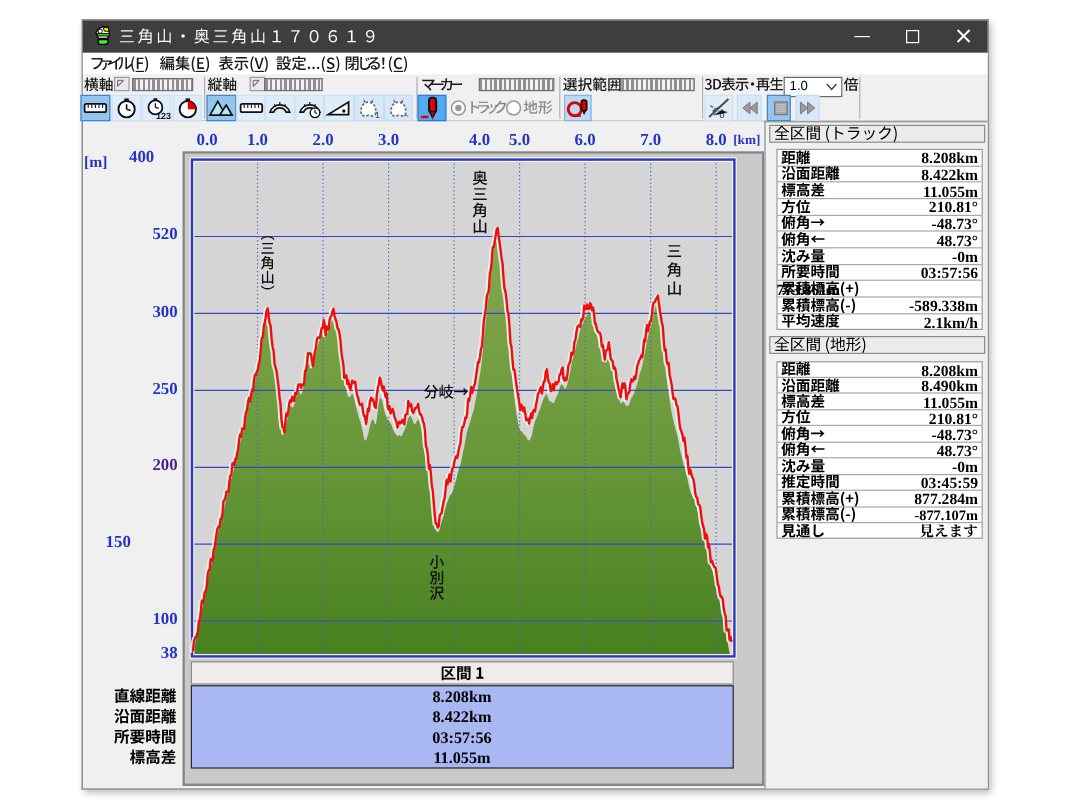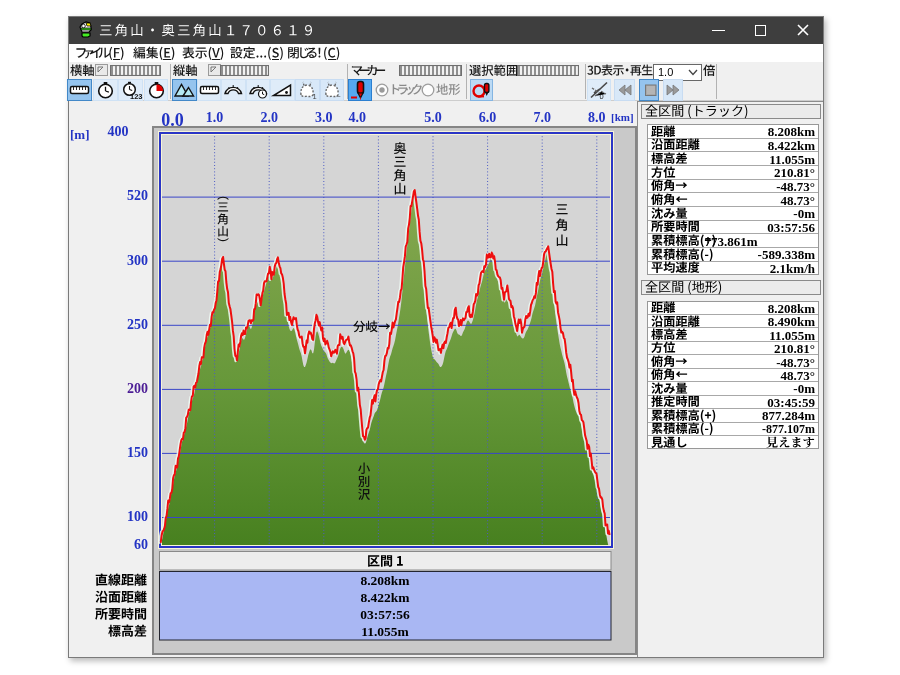--- a/index.html
+++ b/index.html
@@ -188,38 +188,38 @@
 <div class="abs" style="left:638.5px;top:79px;width:20.5px;height:22px;background:#95c4ee;border:1px solid #4288c8"></div>
 <svg class="abs" style="left:638.5px;top:79px;overflow:visible" width="20" height="22" viewBox="0 0 20 22">
     <rect x="6.5" y="6" width="10.5" height="10.5" fill="#a8a8a8" stroke="#777" stroke-width="1"></rect>
     <path d="M8 8 h8 M8 10 h8 M8 12 h8 M8 14 h8" stroke="#c8c8c8" stroke-width="0.8"></path>
   </svg>
 <div class="abs" style="left:662.5px;top:79px;width:20.5px;height:22px;background:#d8e8f8;border:1px solid #c8dcf2"></div>
 <svg class="abs" style="left:662.5px;top:79px;overflow:visible" width="20" height="22" viewBox="0 0 20 22">
     <path d="M4 6 L10 11 L4 16 Z M10 6 L16 11 L10 16 Z" fill="#9a9a9a" stroke="#777" stroke-width="0.8"></path>
   </svg>
 <div class="abs serifv" style="left:70.0px;top:126.5px;font-size:13px;color:#2334c4">[m]</div>
-<div class="abs serifv" style="left:142.6px;top:110.0px;width:60px;text-align:center;font-size:18px;color:#2334c4">0.0</div>
+<div class="abs serifv" style="left:142.6px;top:110.0px;width:60px;text-align:center;font-size:14px;color:#2334c4">0.0</div>
 <div class="abs serifv" style="left:184.6px;top:110.0px;width:60px;text-align:center;font-size:14px;color:#2334c4">1.0</div>
 <div class="abs serifv" style="left:239.2px;top:110.0px;width:60px;text-align:center;font-size:14px;color:#2334c4">2.0</div>
 <div class="abs serifv" style="left:293.8px;top:110.0px;width:60px;text-align:center;font-size:14px;color:#2334c4">3.0</div>
-<div class="abs serifv" style="left:348.4px;top:110.0px;width:60px;text-align:left;font-size:14px;color:#2334c4">4.0</div>
+<div class="abs serifv" style="left:348.4px;top:110.0px;width:60px;text-align:right;font-size:14px;color:#2334c4">4.0</div>
 <div class="abs serifv" style="left:403.0px;top:110.0px;width:60px;text-align:center;font-size:14px;color:#2334c4">5.0</div>
 <div class="abs serifv" style="left:457.6px;top:110.0px;width:60px;text-align:center;font-size:14px;color:#2334c4">6.0</div>
 <div class="abs serifv" style="left:512.2px;top:110.0px;width:60px;text-align:center;font-size:14px;color:#2334c4">7.0</div>
 <div class="abs serifv" style="left:566.8px;top:110.0px;width:60px;text-align:center;font-size:14px;color:#2334c4">8.0</div>
 <div class="abs serifv" style="left:611.0px;top:111.0px;font-size:11px;color:#2334c4">[km]</div>
 <div class="abs serifv" style="left:88.0px;top:123.7px;width:60px;text-align:center;font-size:14px;color:#2334c4">400</div>
 <div class="abs serifv" style="left:88.0px;top:188.2px;width:60px;text-align:right;font-size:14px;color:#2334c4">520</div>
 <div class="abs serifv" style="left:88.0px;top:252.7px;width:60px;text-align:right;font-size:14px;color:#2334c4">300</div>
 <div class="abs serifv" style="left:88.0px;top:316.7px;width:60px;text-align:right;font-size:14px;color:#2334c4">250</div>
 <div class="abs serifv" style="left:88.0px;top:381.2px;width:60px;text-align:right;font-size:14px;color:#4c1d95">200</div>
-<div class="abs serifv" style="left:88.0px;top:445.2px;width:60px;text-align:right;font-size:14px;color:#2334c4">150</div>
+<div class="abs serifv" style="left:88.0px;top:445.2px;width:60px;text-align:left;font-size:14px;color:#2334c4">150</div>
 <div class="abs serifv" style="left:88.0px;top:509.2px;width:60px;text-align:right;font-size:14px;color:#2334c4">100</div>
-<div class="abs serifv" style="left:88.0px;top:537.2px;width:60px;text-align:right;font-size:14px;color:#2334c4">60</div>
+<div class="abs serifv" style="left:88.0px;top:537.2px;width:60px;text-align:right;font-size:14px;color:#2334c4">38</div>
 <svg class="abs" style="left:152px;top:126px" width="485" height="529" viewBox="152 126 485 529">
     <rect x="152" y="126" width="485" height="529" fill="#c9c9c9"></rect>
     <rect x="153" y="127" width="483" height="527" fill="none" stroke="#858585" stroke-width="2"></rect>
     <rect x="160" y="133" width="452" height="414" fill="#d5d5d5"></rect>
     <defs>
       <linearGradient id="gg" x1="0" y1="180" x2="0" y2="547" gradientUnits="userSpaceOnUse">
         <stop offset="0" stop-color="#88a951"></stop>
         <stop offset="0.55" stop-color="#67983a"></stop>
         <stop offset="1" stop-color="#47801f"></stop>
       </linearGradient>
@@ -333,21 +333,21 @@
 <div class="abs serifv" style="left:647px;top:207.2px;width:168px;text-align:right;font-size:13px;line-height:13px">-0m</div>
 <div class="abs" style="left:648px;top:219.6px;width:169.5px;height:1px;background:#a8a8a8"></div>
 <svg style="position:absolute;left:650.5px;top:218.2px;overflow:visible" width="49" height="18">
     <path transform="translate(0 12.81)" d="M0.6 -9.8V-8.4H6.1V-9.8ZM10.5 -10.2C9.8 -9.8 8.6 -9.4 7.5 -9.0L6.5 -9.3V-5.9C6.5 -4.1 6.3 -1.6 4.6 0.1C5.0 0.3 5.5 0.8 5.7 1.1C7.3 -0.6 7.8 -2.9 7.9 -4.8H9.3V1.1H10.8V-4.8H11.9V-6.2H7.9V-7.8C9.2 -8.1 10.7 -8.6 11.8 -9.1ZM1.0 -7.5V-4.4C1.0 -3.0 1.0 -1.1 0.2 0.2C0.5 0.4 1.1 0.9 1.3 1.1C2.1 -0.1 2.3 -1.9 2.4 -3.4H5.8V-7.5ZM2.4 -6.2H4.4V-4.7H2.4Z M13.5 -8.0V-4.5H16.5L16.0 -3.7H12.7V-2.6H15.2C14.9 -2.0 14.5 -1.6 14.2 -1.2L15.6 -0.7L15.8 -0.9L17.0 -0.6C15.9 -0.4 14.5 -0.2 12.9 -0.1C13.2 0.2 13.4 0.7 13.5 1.1C15.8 0.9 17.7 0.6 19.0 -0.1C20.4 0.3 21.7 0.8 22.6 1.1L23.5 -0.0C22.7 -0.3 21.6 -0.7 20.4 -1.0C20.9 -1.4 21.2 -2.0 21.5 -2.6H23.9V-3.7H17.7L18.2 -4.5H23.2V-8.0H20.3V-8.7H23.6V-9.9H12.9V-8.7H16.2V-8.0ZM16.9 -2.6H19.9C19.6 -2.1 19.3 -1.7 18.8 -1.4C18.1 -1.6 17.3 -1.8 16.5 -2.0ZM17.5 -8.7H18.9V-8.0H17.5ZM14.9 -6.8H16.2V-5.7H14.9ZM17.5 -6.8H18.9V-5.7H17.5ZM20.3 -6.8H21.8V-5.7H20.3Z M29.7 -2.3C30.3 -1.7 30.9 -0.8 31.1 -0.2L32.4 -1.0C32.1 -1.6 31.5 -2.4 30.9 -3.0ZM32.0 -10.4V-9.1H29.6V-7.8H32.0V-6.7H29.2V-5.4H33.5V-4.4H29.2V-3.1H33.5V-0.5C33.5 -0.3 33.5 -0.3 33.3 -0.3C33.1 -0.3 32.4 -0.3 31.8 -0.3C32.0 0.1 32.2 0.7 32.3 1.1C33.2 1.1 33.9 1.0 34.3 0.8C34.8 0.6 35.0 0.2 35.0 -0.5V-3.1H36.1V-4.4H35.0V-5.4H36.2V-6.7H33.4V-7.8H35.9V-9.1H33.4V-10.4ZM27.6 -4.9V-2.6H26.5V-4.9ZM27.6 -6.1H26.5V-8.3H27.6ZM25.2 -9.6V-0.2H26.5V-1.3H29.0V-9.6Z M43.7 -1.9V-1.1H41.7V-1.9ZM43.7 -2.9H41.7V-3.6H43.7ZM47.2 -9.9H43.1V-5.4H46.4V-0.7C46.4 -0.5 46.4 -0.4 46.1 -0.4C46.0 -0.4 45.5 -0.4 45.1 -0.4V-4.7H40.3V0.6H41.7V-0.0H44.7C44.8 0.3 45.0 0.8 45.0 1.1C46.1 1.1 46.8 1.1 47.3 0.8C47.8 0.6 47.9 0.1 47.9 -0.6V-9.9ZM40.9 -7.2V-6.5H39.0V-7.2ZM40.9 -8.2H39.0V-8.8H40.9ZM46.4 -7.2V-6.5H44.5V-7.2ZM46.4 -8.2H44.5V-8.8H46.4ZM37.6 -9.9V1.1H39.0V-5.5H42.3V-9.9Z" fill="#000"></path>
   </svg>
 <div class="abs serifv" style="left:647px;top:220.8px;width:168px;text-align:right;font-size:13px;line-height:13px">03:57:56</div>
 <div class="abs" style="left:648px;top:233.3px;width:169.5px;height:1px;background:#a8a8a8"></div>
 <svg style="position:absolute;left:650.5px;top:231.9px;overflow:visible" width="66" height="18">
     <path transform="translate(0 12.81)" d="M7.5 -0.7C8.5 -0.2 9.8 0.5 10.3 1.0L11.5 0.2C10.8 -0.3 9.5 -1.0 8.6 -1.5ZM3.3 -1.4C2.6 -0.8 1.5 -0.3 0.5 0.1C0.8 0.3 1.3 0.8 1.6 1.0C2.6 0.6 3.8 -0.1 4.6 -0.9ZM2.9 -7.2H5.3V-6.6H2.9ZM6.8 -7.2H9.3V-6.6H6.8ZM2.9 -8.9H5.3V-8.3H2.9ZM6.8 -8.9H9.3V-8.3H6.8ZM1.5 -10.0V-5.5H4.3C4.0 -5.2 3.7 -4.9 3.4 -4.7L2.6 -5.1L1.6 -4.3C2.3 -3.9 3.1 -3.4 3.7 -2.9L3.1 -2.6L0.8 -2.6L0.8 -1.4L5.3 -1.5V1.1H6.8V-1.5L10.0 -1.6C10.2 -1.5 10.4 -1.3 10.5 -1.1L11.7 -1.8C11.0 -2.5 9.8 -3.4 8.8 -3.9L7.7 -3.3C8.0 -3.1 8.3 -2.9 8.6 -2.7L5.4 -2.6C6.6 -3.2 7.9 -4.0 9.0 -4.7L7.7 -5.4C7.0 -4.8 6.0 -4.2 5.0 -3.6C4.8 -3.8 4.6 -3.9 4.3 -4.1C4.9 -4.5 5.6 -4.9 6.2 -5.4L6.1 -5.5H10.7V-10.0Z M19.0 -3.7H22.0V-3.1H19.0ZM19.0 -2.3H22.0V-1.8H19.0ZM19.0 -5.0H22.0V-4.5H19.0ZM16.9 -7.2V-7.0H15.8V-8.7C16.3 -8.8 16.8 -9.0 17.3 -9.1L16.3 -10.2C15.4 -9.9 13.9 -9.5 12.6 -9.3C12.7 -9.0 12.9 -8.5 13.0 -8.2C13.4 -8.3 13.9 -8.3 14.4 -8.4V-7.0H12.7V-5.7H14.3C13.8 -4.5 13.1 -3.1 12.4 -2.3C12.7 -1.9 13.0 -1.3 13.1 -0.9C13.6 -1.5 14.0 -2.3 14.4 -3.2V1.1H15.8V-3.7C16.1 -3.3 16.3 -2.9 16.4 -2.6L17.3 -3.7C17.1 -4.0 16.2 -4.9 15.8 -5.3V-5.7H17.0V-6.3H24.0V-7.2H21.2V-7.6H23.4V-8.5H21.2V-8.9H23.7V-9.8H21.2V-10.4H19.7V-9.8H17.3V-8.9H19.7V-8.5H17.5V-7.6H19.7V-7.2ZM20.8 -0.3C21.6 0.1 22.4 0.7 22.9 1.1L24.1 0.4C23.6 0.1 22.8 -0.4 22.1 -0.9H23.4V-5.9H17.7V-0.9H18.8C18.2 -0.5 17.2 -0.0 16.3 0.2C16.6 0.5 17.0 0.9 17.2 1.1C18.2 0.8 19.4 0.2 20.2 -0.3L19.4 -0.9H21.6Z M29.8 -4.6V-3.5H35.6V-4.6ZM33.7 -1.1C34.2 -0.5 34.9 0.3 35.2 0.8L36.3 0.1C36.0 -0.5 35.3 -1.2 34.7 -1.7ZM30.2 -1.8C29.9 -1.2 29.2 -0.5 28.5 -0.1C28.8 0.2 29.2 0.5 29.5 0.8C30.1 0.3 30.9 -0.4 31.4 -1.2ZM29.4 -8.1V-5.0H35.9V-8.1H34.1V-8.7H36.2V-9.9H29.1V-8.7H31.1V-8.1ZM32.3 -8.7H32.9V-8.1H32.3ZM29.0 -3.0V-1.9H31.9V-0.2C31.9 -0.1 31.9 -0.1 31.8 -0.1C31.6 -0.0 31.2 -0.0 30.9 -0.1C31.0 0.3 31.2 0.7 31.2 1.1C31.9 1.1 32.4 1.1 32.8 0.9C33.2 0.7 33.3 0.4 33.3 -0.2V-1.9H36.2V-3.0ZM30.6 -7.1H31.3V-6.1H30.6ZM32.2 -7.1H32.9V-6.1H32.2ZM33.9 -7.1H34.6V-6.1H33.9ZM26.4 -10.4V-7.8H24.9V-6.5H26.3C26.0 -5.0 25.4 -3.3 24.7 -2.4C24.9 -2.0 25.2 -1.5 25.3 -1.1C25.7 -1.7 26.1 -2.6 26.4 -3.5V1.1H27.8V-4.1C28.0 -3.6 28.3 -3.0 28.5 -2.6L29.2 -3.7C29.0 -4.0 28.1 -5.5 27.8 -5.9V-6.5H29.0V-7.8H27.8V-10.4Z M40.7 -6.7H44.6V-5.9H40.7ZM39.3 -7.6V-4.9H46.1V-7.6ZM41.9 -10.4V-9.4H37.3V-8.1H48.1V-9.4H43.4V-10.4ZM40.3 -2.7V0.6H41.6V0.1H44.8C44.9 0.4 45.0 0.8 45.1 1.1C46.0 1.1 46.6 1.1 47.1 0.8C47.5 0.6 47.7 0.2 47.7 -0.5V-4.4H37.8V1.1H39.2V-3.2H46.2V-0.5C46.2 -0.3 46.1 -0.3 46.0 -0.3C45.8 -0.3 45.4 -0.3 45.0 -0.3V-2.7ZM41.6 -1.7H43.7V-0.9H41.6Z M51.7 2.5 52.8 2.0C51.8 0.2 51.3 -1.8 51.3 -3.8C51.3 -5.8 51.8 -7.9 52.8 -9.7L51.7 -10.2C50.5 -8.3 49.8 -6.3 49.8 -3.8C49.8 -1.4 50.5 0.6 51.7 2.5Z M56.3 -1.3H57.7V-3.9H60.1V-5.2H57.7V-7.8H56.3V-5.2H53.9V-3.9H56.3Z M62.4 2.5C63.5 0.6 64.2 -1.4 64.2 -3.8C64.2 -6.3 63.5 -8.3 62.4 -10.2L61.2 -9.7C62.3 -7.9 62.7 -5.8 62.7 -3.8C62.7 -1.8 62.3 0.2 61.2 2.0Z" fill="#000"></path>
   </svg>
-<div class="abs serifv" style="left:647px;top:234.5px;width:168px;text-align:center;font-size:13px;line-height:13px">773.861m</div>
+<div class="abs serifv" style="left:647px;top:234.5px;width:168px;text-align:left;font-size:13px;line-height:13px">773.861m</div>
 <div class="abs" style="left:648px;top:246.9px;width:169.5px;height:1px;background:#a8a8a8"></div>
 <svg style="position:absolute;left:650.5px;top:245.5px;overflow:visible" width="63" height="18">
     <path transform="translate(0 12.81)" d="M7.5 -0.7C8.5 -0.2 9.8 0.5 10.3 1.0L11.5 0.2C10.8 -0.3 9.5 -1.0 8.6 -1.5ZM3.3 -1.4C2.6 -0.8 1.5 -0.3 0.5 0.1C0.8 0.3 1.3 0.8 1.6 1.0C2.6 0.6 3.8 -0.1 4.6 -0.9ZM2.9 -7.2H5.3V-6.6H2.9ZM6.8 -7.2H9.3V-6.6H6.8ZM2.9 -8.9H5.3V-8.3H2.9ZM6.8 -8.9H9.3V-8.3H6.8ZM1.5 -10.0V-5.5H4.3C4.0 -5.2 3.7 -4.9 3.4 -4.7L2.6 -5.1L1.6 -4.3C2.3 -3.9 3.1 -3.4 3.7 -2.9L3.1 -2.6L0.8 -2.6L0.8 -1.4L5.3 -1.5V1.1H6.8V-1.5L10.0 -1.6C10.2 -1.5 10.4 -1.3 10.5 -1.1L11.7 -1.8C11.0 -2.5 9.8 -3.4 8.8 -3.9L7.7 -3.3C8.0 -3.1 8.3 -2.9 8.6 -2.7L5.4 -2.6C6.6 -3.2 7.9 -4.0 9.0 -4.7L7.7 -5.4C7.0 -4.8 6.0 -4.2 5.0 -3.6C4.8 -3.8 4.6 -3.9 4.3 -4.1C4.9 -4.5 5.6 -4.9 6.2 -5.4L6.1 -5.5H10.7V-10.0Z M19.0 -3.7H22.0V-3.1H19.0ZM19.0 -2.3H22.0V-1.8H19.0ZM19.0 -5.0H22.0V-4.5H19.0ZM16.9 -7.2V-7.0H15.8V-8.7C16.3 -8.8 16.8 -9.0 17.3 -9.1L16.3 -10.2C15.4 -9.9 13.9 -9.5 12.6 -9.3C12.7 -9.0 12.9 -8.5 13.0 -8.2C13.4 -8.3 13.9 -8.3 14.4 -8.4V-7.0H12.7V-5.7H14.3C13.8 -4.5 13.1 -3.1 12.4 -2.3C12.7 -1.9 13.0 -1.3 13.1 -0.9C13.6 -1.5 14.0 -2.3 14.4 -3.2V1.1H15.8V-3.7C16.1 -3.3 16.3 -2.9 16.4 -2.6L17.3 -3.7C17.1 -4.0 16.2 -4.9 15.8 -5.3V-5.7H17.0V-6.3H24.0V-7.2H21.2V-7.6H23.4V-8.5H21.2V-8.9H23.7V-9.8H21.2V-10.4H19.7V-9.8H17.3V-8.9H19.7V-8.5H17.5V-7.6H19.7V-7.2ZM20.8 -0.3C21.6 0.1 22.4 0.7 22.9 1.1L24.1 0.4C23.6 0.1 22.8 -0.4 22.1 -0.9H23.4V-5.9H17.7V-0.9H18.8C18.2 -0.5 17.2 -0.0 16.3 0.2C16.6 0.5 17.0 0.9 17.2 1.1C18.2 0.8 19.4 0.2 20.2 -0.3L19.4 -0.9H21.6Z M29.8 -4.6V-3.5H35.6V-4.6ZM33.7 -1.1C34.2 -0.5 34.9 0.3 35.2 0.8L36.3 0.1C36.0 -0.5 35.3 -1.2 34.7 -1.7ZM30.2 -1.8C29.9 -1.2 29.2 -0.5 28.5 -0.1C28.8 0.2 29.2 0.5 29.5 0.8C30.1 0.3 30.9 -0.4 31.4 -1.2ZM29.4 -8.1V-5.0H35.9V-8.1H34.1V-8.7H36.2V-9.9H29.1V-8.7H31.1V-8.1ZM32.3 -8.7H32.9V-8.1H32.3ZM29.0 -3.0V-1.9H31.9V-0.2C31.9 -0.1 31.9 -0.1 31.8 -0.1C31.6 -0.0 31.2 -0.0 30.9 -0.1C31.0 0.3 31.2 0.7 31.2 1.1C31.9 1.1 32.4 1.1 32.8 0.9C33.2 0.7 33.3 0.4 33.3 -0.2V-1.9H36.2V-3.0ZM30.6 -7.1H31.3V-6.1H30.6ZM32.2 -7.1H32.9V-6.1H32.2ZM33.9 -7.1H34.6V-6.1H33.9ZM26.4 -10.4V-7.8H24.9V-6.5H26.3C26.0 -5.0 25.4 -3.3 24.7 -2.4C24.9 -2.0 25.2 -1.5 25.3 -1.1C25.7 -1.7 26.1 -2.6 26.4 -3.5V1.1H27.8V-4.1C28.0 -3.6 28.3 -3.0 28.5 -2.6L29.2 -3.7C29.0 -4.0 28.1 -5.5 27.8 -5.9V-6.5H29.0V-7.8H27.8V-10.4Z M40.7 -6.7H44.6V-5.9H40.7ZM39.3 -7.6V-4.9H46.1V-7.6ZM41.9 -10.4V-9.4H37.3V-8.1H48.1V-9.4H43.4V-10.4ZM40.3 -2.7V0.6H41.6V0.1H44.8C44.9 0.4 45.0 0.8 45.1 1.1C46.0 1.1 46.6 1.1 47.1 0.8C47.5 0.6 47.7 0.2 47.7 -0.5V-4.4H37.8V1.1H39.2V-3.2H46.2V-0.5C46.2 -0.3 46.1 -0.3 46.0 -0.3C45.8 -0.3 45.4 -0.3 45.0 -0.3V-2.7ZM41.6 -1.7H43.7V-0.9H41.6Z M51.7 2.5 52.8 2.0C51.8 0.2 51.3 -1.8 51.3 -3.8C51.3 -5.8 51.8 -7.9 52.8 -9.7L51.7 -10.2C50.5 -8.3 49.8 -6.3 49.8 -3.8C49.8 -1.4 50.5 0.6 51.7 2.5Z M54.0 -2.8H57.3V-4.1H54.0Z M59.7 2.5C60.8 0.6 61.5 -1.4 61.5 -3.8C61.5 -6.3 60.8 -8.3 59.7 -10.2L58.6 -9.7C59.6 -7.9 60.0 -5.8 60.0 -3.8C60.0 -1.8 59.6 0.2 58.6 2.0Z" fill="#000"></path>
   </svg>
 <div class="abs serifv" style="left:647px;top:248.1px;width:168px;text-align:right;font-size:13px;line-height:13px">-589.338m</div>
 <div class="abs" style="left:648px;top:260.6px;width:169.5px;height:1px;background:#a8a8a8"></div>
 <svg style="position:absolute;left:650.5px;top:259.2px;overflow:visible" width="49" height="18">
     <path transform="translate(0 12.81)" d="M1.9 -7.4C2.3 -6.6 2.7 -5.5 2.8 -4.8L4.3 -5.3C4.1 -6.0 3.7 -7.0 3.3 -7.8ZM8.9 -7.8C8.7 -7.0 8.2 -5.9 7.8 -5.2L9.1 -4.8C9.5 -5.5 10.0 -6.5 10.5 -7.4ZM0.6 -4.4V-3.0H5.3V1.1H6.9V-3.0H11.7V-4.4H6.9V-8.2H11.0V-9.6H1.2V-8.2H5.3V-4.4Z M16.9 -2.2 17.5 -0.8C18.7 -1.2 20.2 -1.8 21.5 -2.4L21.3 -3.6C19.7 -3.1 18.0 -2.5 16.9 -2.2ZM12.5 -2.3 13.0 -0.8C14.2 -1.3 15.7 -2.0 17.0 -2.6L16.7 -3.9L15.5 -3.4V-6.2H16.1L15.9 -6.1C16.3 -5.9 16.9 -5.4 17.2 -5.2L17.6 -5.6V-4.6H21.1V-5.9H17.8C18.0 -6.3 18.2 -6.6 18.4 -7.0H22.3C22.2 -2.7 22.0 -1.0 21.7 -0.6C21.5 -0.4 21.4 -0.3 21.2 -0.3C20.8 -0.3 20.2 -0.3 19.5 -0.4C19.8 0.0 19.9 0.7 20.0 1.1C20.7 1.1 21.4 1.1 21.8 1.0C22.3 1.0 22.7 0.8 23.0 0.4C23.5 -0.3 23.6 -2.3 23.8 -7.7C23.8 -7.9 23.8 -8.4 23.8 -8.4H19.1C19.3 -8.9 19.5 -9.5 19.7 -10.1L18.2 -10.4C17.8 -9.1 17.3 -7.9 16.6 -6.9V-7.6H15.5V-10.2H14.1V-7.6H12.7V-6.2H14.1V-2.9C13.5 -2.7 12.9 -2.5 12.5 -2.3Z M24.9 -9.2C25.7 -8.6 26.6 -7.8 26.9 -7.3L28.1 -8.2C27.7 -8.8 26.8 -9.6 26.0 -10.1ZM27.8 -5.6H24.9V-4.3H26.4V-1.7C25.8 -1.3 25.2 -0.9 24.7 -0.5L25.4 1.0C26.0 0.5 26.6 -0.0 27.1 -0.5C27.9 0.5 28.9 0.8 30.5 0.9C31.9 0.9 34.4 0.9 35.8 0.8C35.9 0.4 36.1 -0.3 36.3 -0.7C34.7 -0.5 31.9 -0.5 30.5 -0.5C29.2 -0.6 28.3 -0.9 27.8 -1.7ZM30.0 -6.3H31.3V-5.2H30.0ZM32.8 -6.3H34.1V-5.2H32.8ZM31.3 -10.3V-9.3H28.3V-8.1H31.3V-7.4H28.7V-4.1H30.7C30.0 -3.3 29.0 -2.6 28.0 -2.2C28.3 -1.9 28.7 -1.4 28.9 -1.1C29.8 -1.5 30.7 -2.3 31.3 -3.1V-0.9H32.8V-3.0C33.5 -2.2 34.3 -1.5 35.1 -1.1C35.4 -1.5 35.8 -2.0 36.1 -2.2C35.1 -2.6 34.0 -3.4 33.3 -4.1H35.5V-7.4H32.8V-8.1H36.0V-9.3H32.8V-10.3Z M41.3 -7.7V-6.9H39.7V-5.8H41.3V-3.9H46.4V-5.8H48.1V-6.9H46.4V-7.7H44.9V-6.9H42.7V-7.7ZM44.9 -5.8V-5.0H42.7V-5.8ZM45.4 -2.2C45.0 -1.8 44.5 -1.5 43.9 -1.2C43.3 -1.5 42.8 -1.8 42.5 -2.2ZM39.7 -3.4V-2.2H41.6L41.0 -2.0C41.4 -1.5 41.9 -1.0 42.4 -0.7C41.4 -0.4 40.4 -0.2 39.2 -0.1C39.4 0.2 39.7 0.8 39.8 1.1C41.3 0.9 42.7 0.6 43.8 0.2C44.9 0.6 46.2 1.0 47.6 1.1C47.8 0.8 48.1 0.2 48.4 -0.1C47.3 -0.2 46.3 -0.4 45.4 -0.6C46.3 -1.2 47.0 -2.0 47.5 -3.0L46.6 -3.4L46.4 -3.4ZM38.0 -9.3V-5.8C38.0 -4.0 37.9 -1.5 36.9 0.3C37.2 0.4 37.8 0.8 38.1 1.1C39.2 -0.8 39.4 -3.8 39.4 -5.8V-8.0H48.2V-9.3H43.8V-10.4H42.3V-9.3Z" fill="#000"></path>
   </svg>
 <div class="abs serifv" style="left:647px;top:261.8px;width:168px;text-align:right;font-size:13px;line-height:13px">2.1km/h</div>

